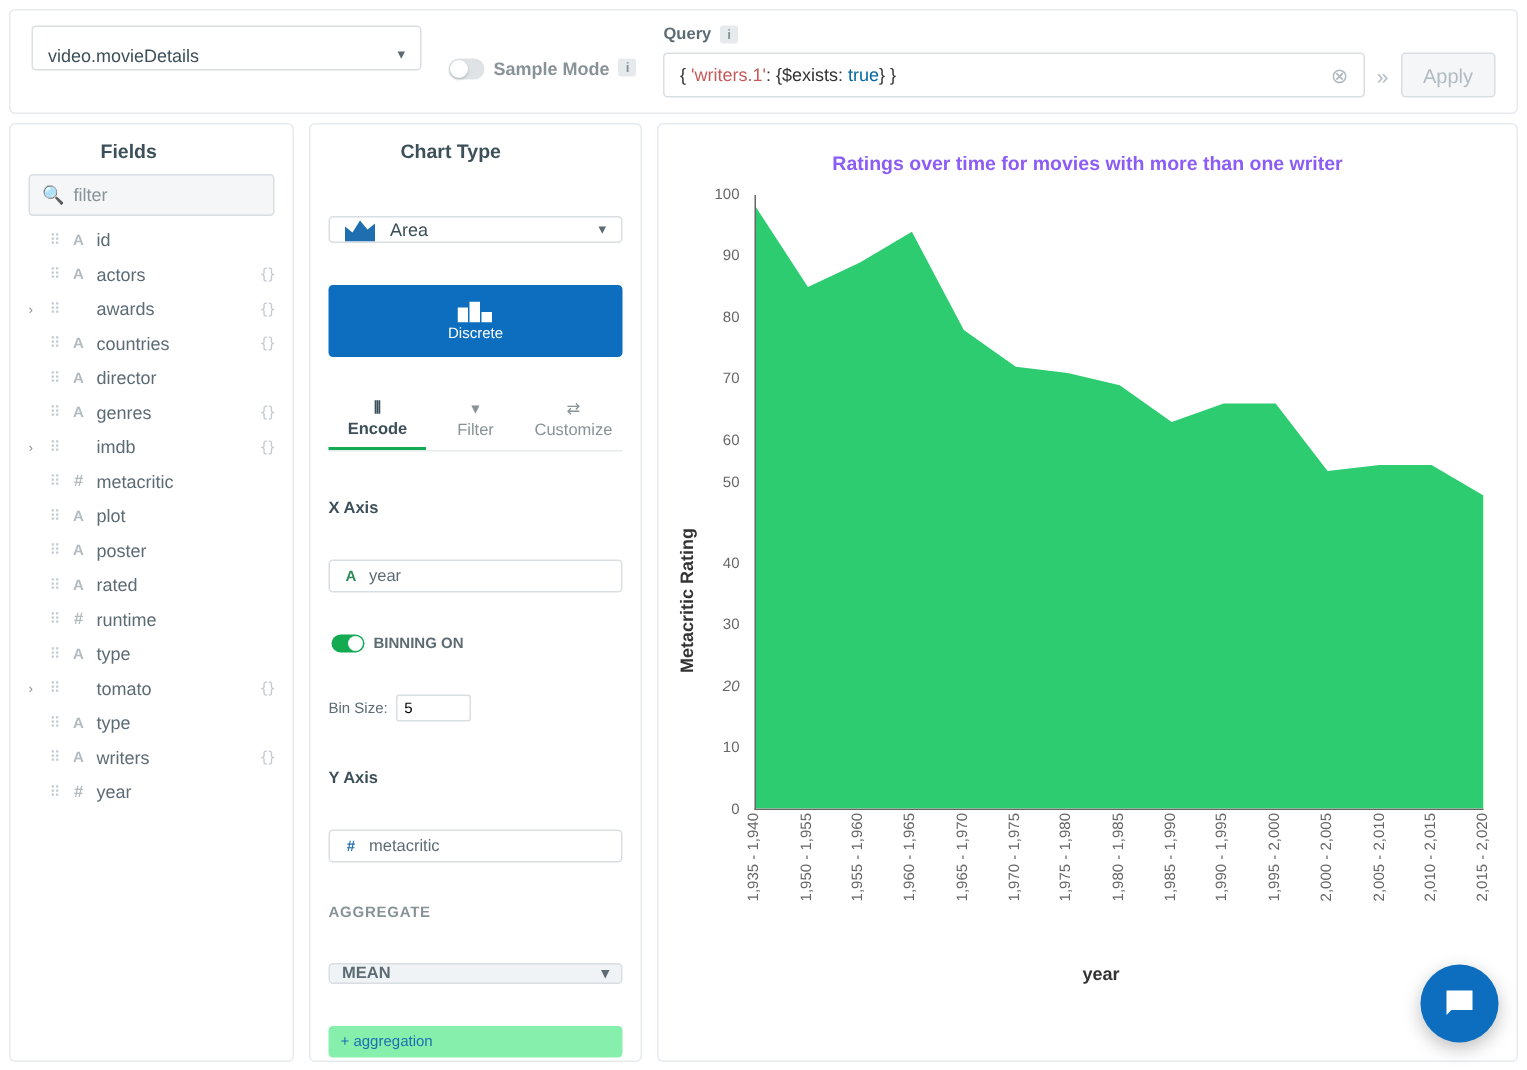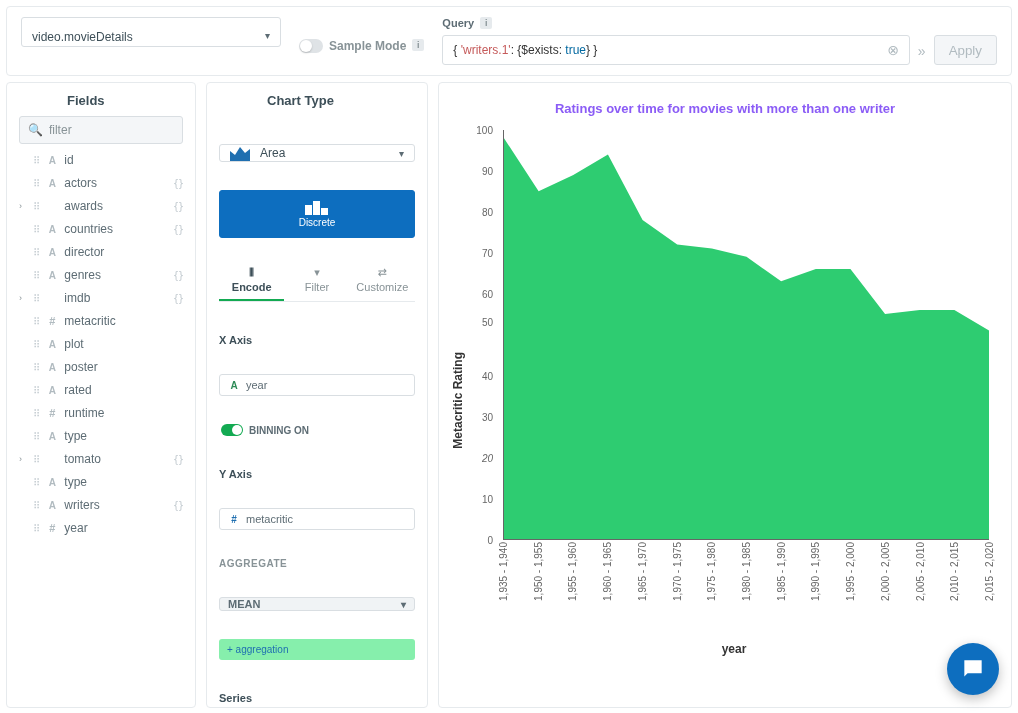--- a/index.html
+++ b/index.html
@@ -283,20 +283,24 @@
 
     <div class="axis-label">X Axis</div>
     <div class="chip">
       <span class="type-ico">A</span>
       <span>year</span>
     </div>
     <div class="binning-row">
       <span class="switch-on"></span>
       <span>BINNING ON</span>
     </div>
+    <div class="binsize">
+      <span>Bin Size:</span>
+      <input type="number" value="5" style="">
+    </div>
 
     <div class="axis-label">Y Axis</div>
     <div class="chip hash">
       <span class="type-ico">#</span>
       <span>metacritic</span>
     </div>
     <div class="agg-label">AGGREGATE</div>
     <div class="agg-select">
       <span>MEAN</span>
       <span class="caret">▾</span>

